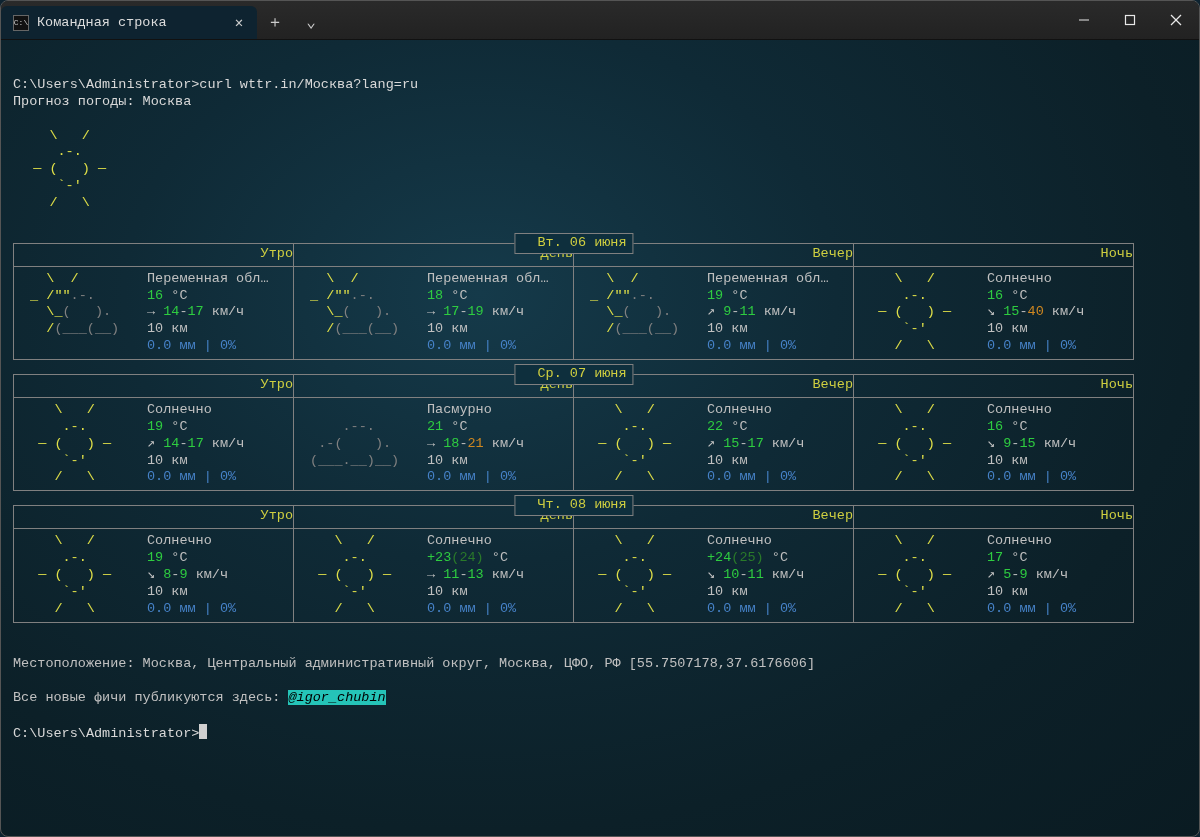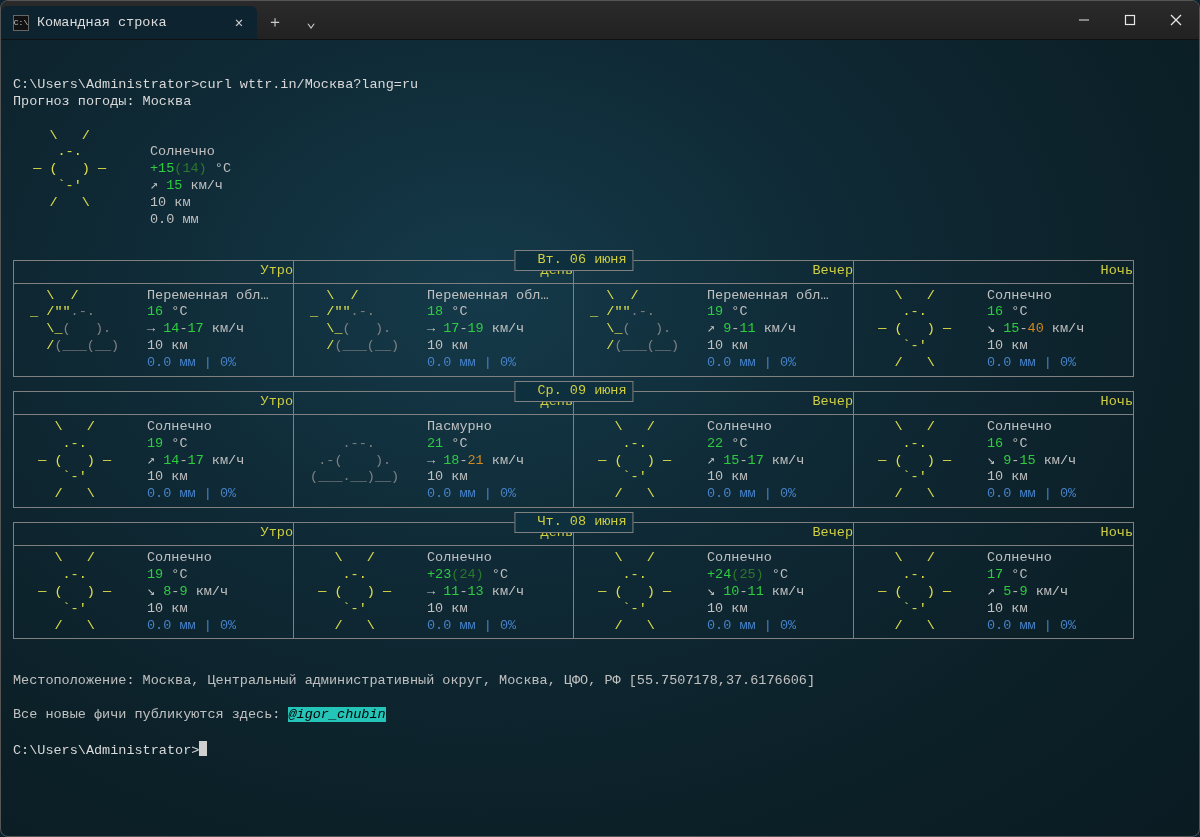--- a/index.html
+++ b/index.html
@@ -167,27 +167,20 @@
   <div class="terminal">
 <span class="prompt">C:\Users\Administrator&gt;</span><span class="cmd">curl wttr.in/Москва?lang=ru</span>
 <span class="hdr">Прогноз погоды: Москва</span>
 
 <div style="display:flex;gap:18px;padding-left:4px;">
 <div class="art"><span class="ylw">    \   /
      .-.
   ― (   ) ―
      `-'
     /   \</span></div>
-<div class="info">
-<span>Солнечно</span>
-<span class="grn">+15</span><span class="drkgrn">(14)</span><span> °C</span>
-<span>↗</span> <span class="grn">15</span><span> км/ч</span>
-<span>10 км</span>
-<span>0.0 мм</span>
-</div>
 </div>
 <div id="days"><div class="daybox"><div class="datelbl">Вт. 06 июня</div><table class="tbl"><tbody><tr class="hdrrow"><td>Утро</td><td>День</td><td>Вечер</td><td>Ночь</td></tr><tr><td><div class="cell"><div class="art"><span class="ylw">   \  /</span>
 <span class="ylw"> _ /""</span><span class="gry">.-.</span>
 <span class="ylw">   \_</span><span class="gry">(   ).</span>
 <span class="ylw">   /</span><span class="gry">(___(__)</span>
  </div><div class="info"><span>Переменная обл…</span>
 <span class="grn">16</span><span> °C</span>
 <span>→ </span><span class="grn">14</span><span>-</span><span class="grn">17</span><span> км/ч</span>
 <span>10 км</span>
 <span class="blu">0.0 мм | 0%</span></div></div></td><td><div class="cell"><div class="art"><span class="ylw">   \  /</span>
@@ -207,21 +200,21 @@
 <span>↗ </span><span class="grn">9</span><span>-</span><span class="grn">11</span><span> км/ч</span>
 <span>10 км</span>
 <span class="blu">0.0 мм | 0%</span></div></div></td><td><div class="cell"><div class="art"><span class="ylw">    \   /
      .-.
   ― (   ) ―
      `-'
     /   \</span></div><div class="info"><span>Солнечно</span>
 <span class="grn">16</span><span> °C</span>
 <span>↘ </span><span class="grn">15</span><span>-</span><span class="org">40</span><span> км/ч</span>
 <span>10 км</span>
-<span class="blu">0.0 мм | 0%</span></div></div></td></tr></tbody></table></div><div class="daybox"><div class="datelbl">Ср. 09 июня</div><table class="tbl"><tbody><tr class="hdrrow"><td>Утро</td><td>День</td><td>Вечер</td><td>Ночь</td></tr><tr><td><div class="cell"><div class="art"><span class="ylw">    \   /
+<span class="blu">0.0 мм | 0%</span></div></div></td></tr></tbody></table></div><div class="daybox"><div class="datelbl">Ср. 07 июня</div><table class="tbl"><tbody><tr class="hdrrow"><td>Утро</td><td>День</td><td>Вечер</td><td>Ночь</td></tr><tr><td><div class="cell"><div class="art"><span class="ylw">    \   /
      .-.
   ― (   ) ―
      `-'
     /   \</span></div><div class="info"><span>Солнечно</span>
 <span class="grn">19</span><span> °C</span>
 <span>↗ </span><span class="grn">14</span><span>-</span><span class="grn">17</span><span> км/ч</span>
 <span>10 км</span>
 <span class="blu">0.0 мм | 0%</span></div></div></td><td><div class="cell"><div class="art"><span class="gry">
      .--.
   .-(    ).

